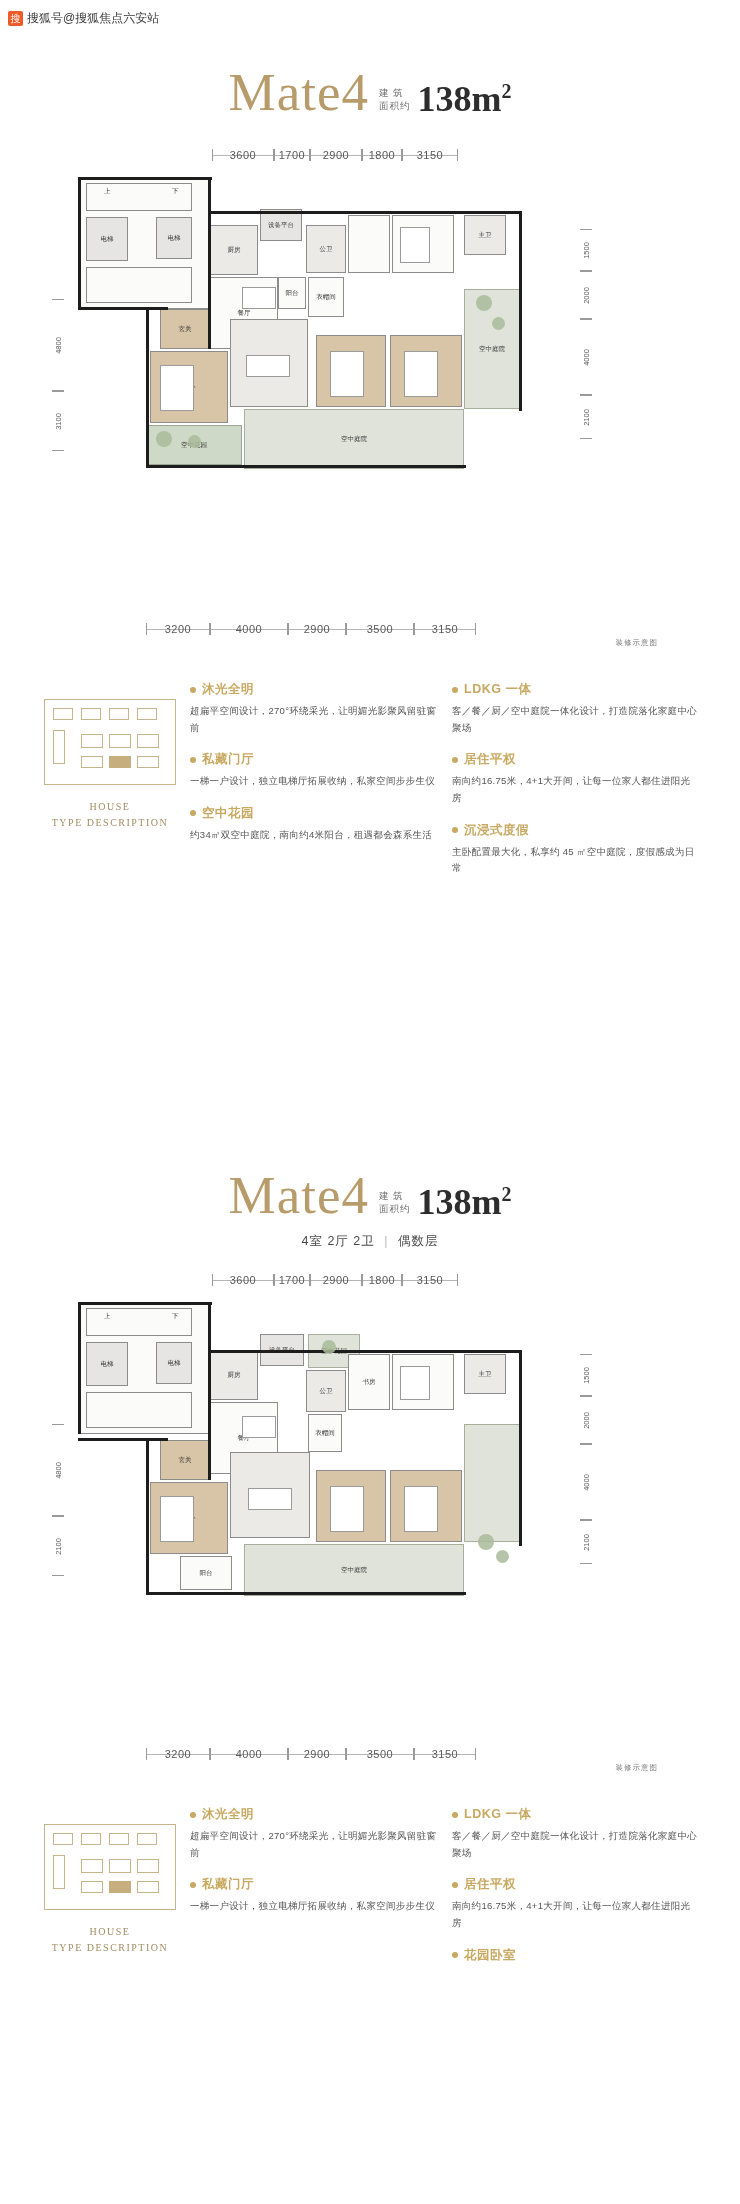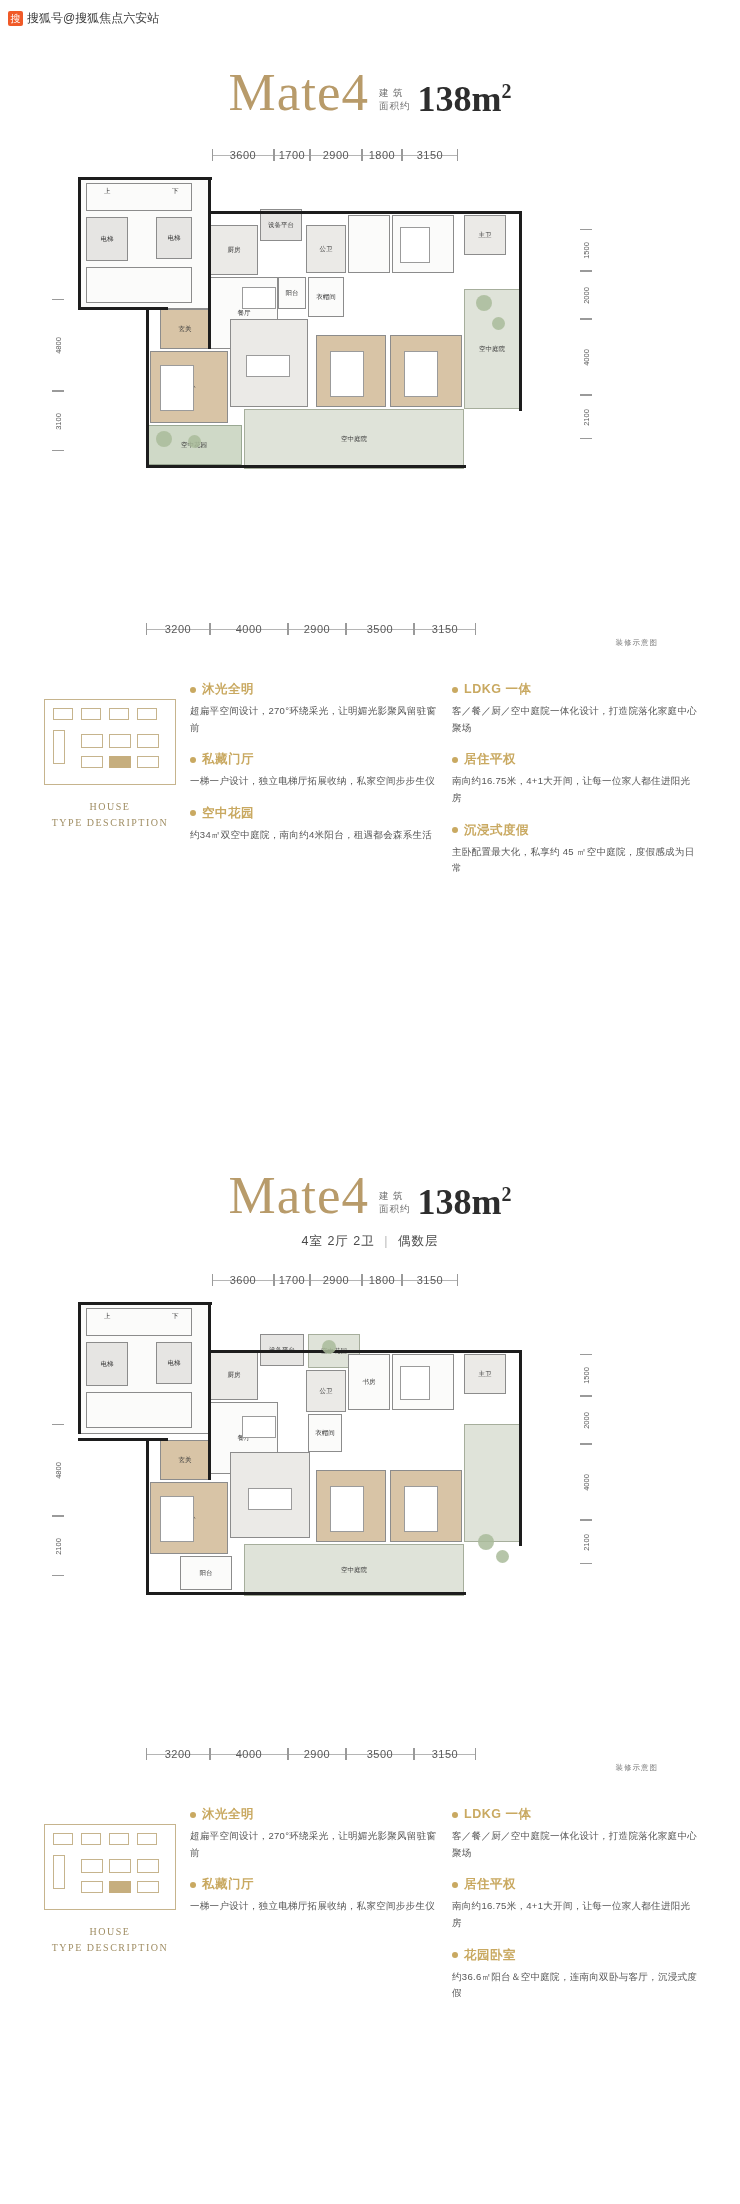--- a/index.html
+++ b/index.html
@@ -606,20 +606,19 @@
               <span class="feat-dot"></span>
               <span>居住平权</span>
             </div>
             <div class="feat-body">南向约16.75米，4+1大开间，让每一位家人都住进阳光房</div>
           </div>
           <div class="feat-item">
             <div class="feat-head">
               <span class="feat-dot"></span>
               <span>花园卧室</span>
             </div>
-            <div class="feat-body">约36.6㎡阳台＆空中庭院，连南向双卧与客厅，沉浸式度假</div>
           </div>
         </div>
       </div>
     </div>
   </div>
 
 </div>
 
 </body></html>

